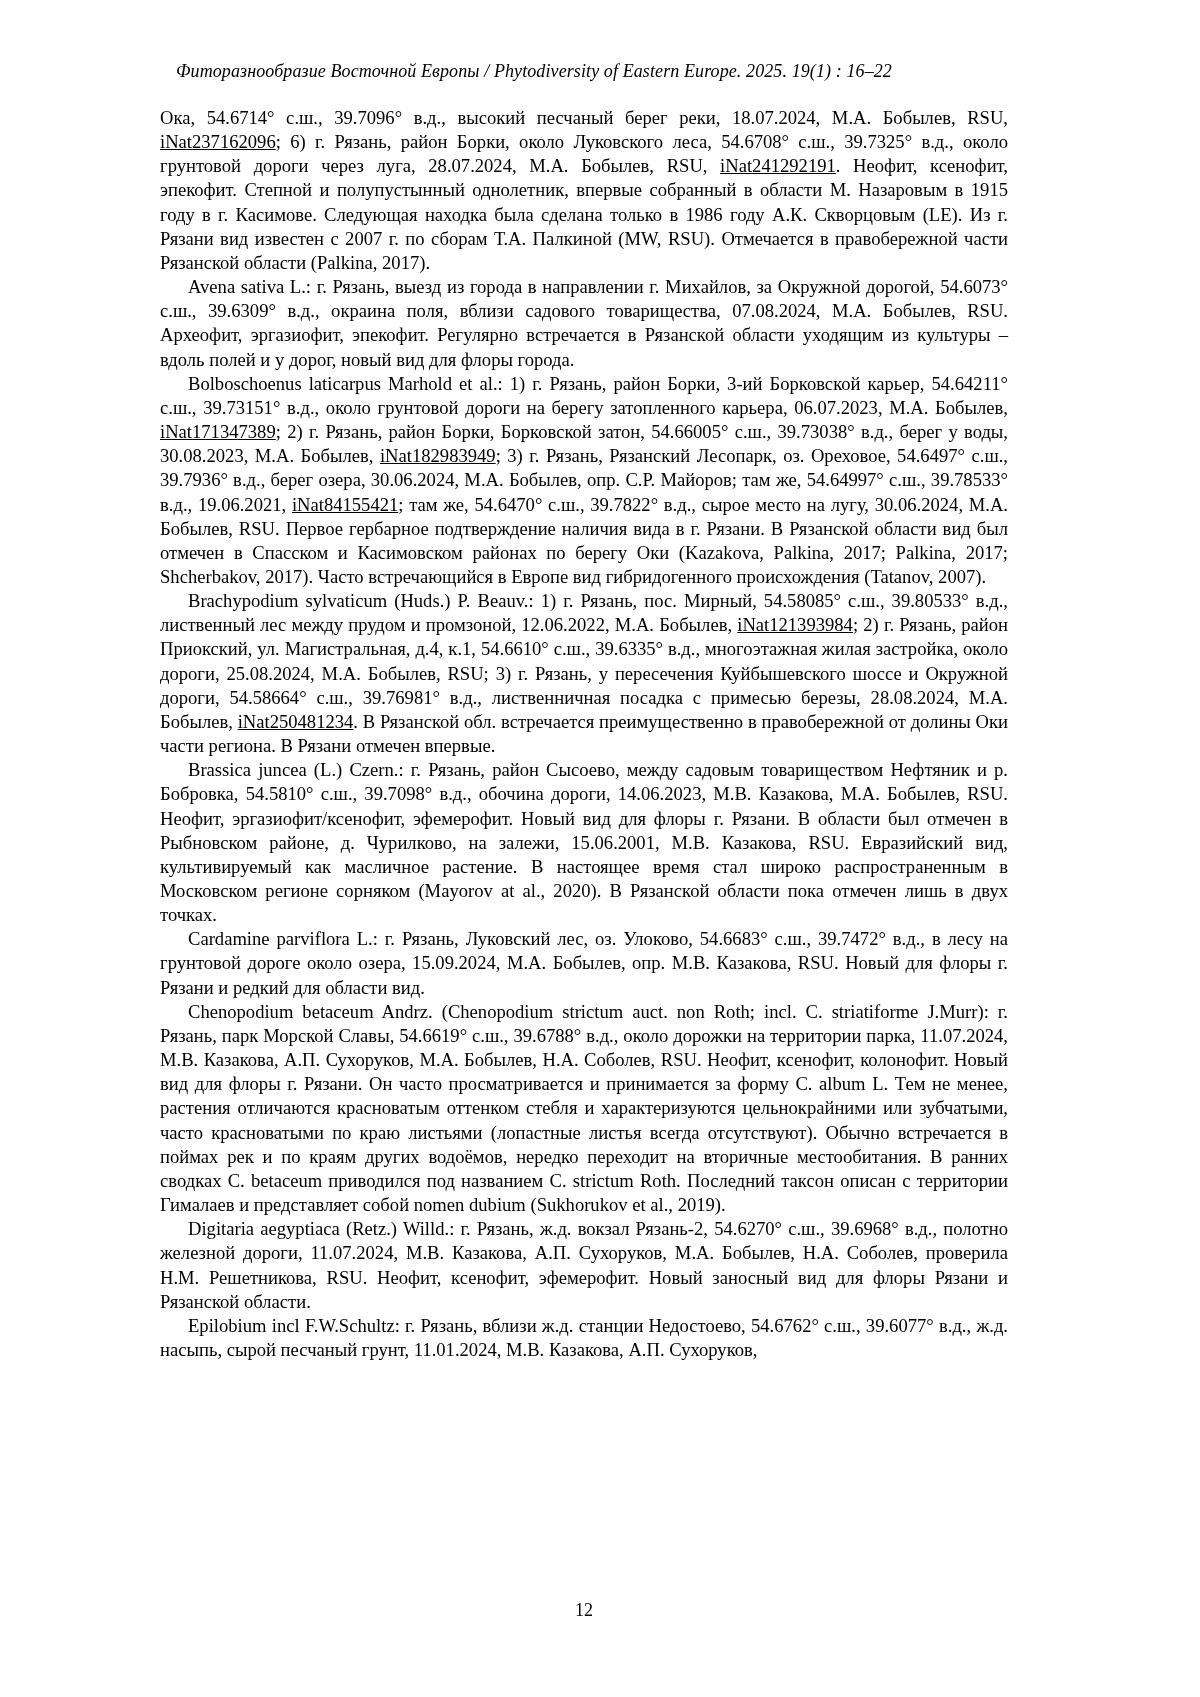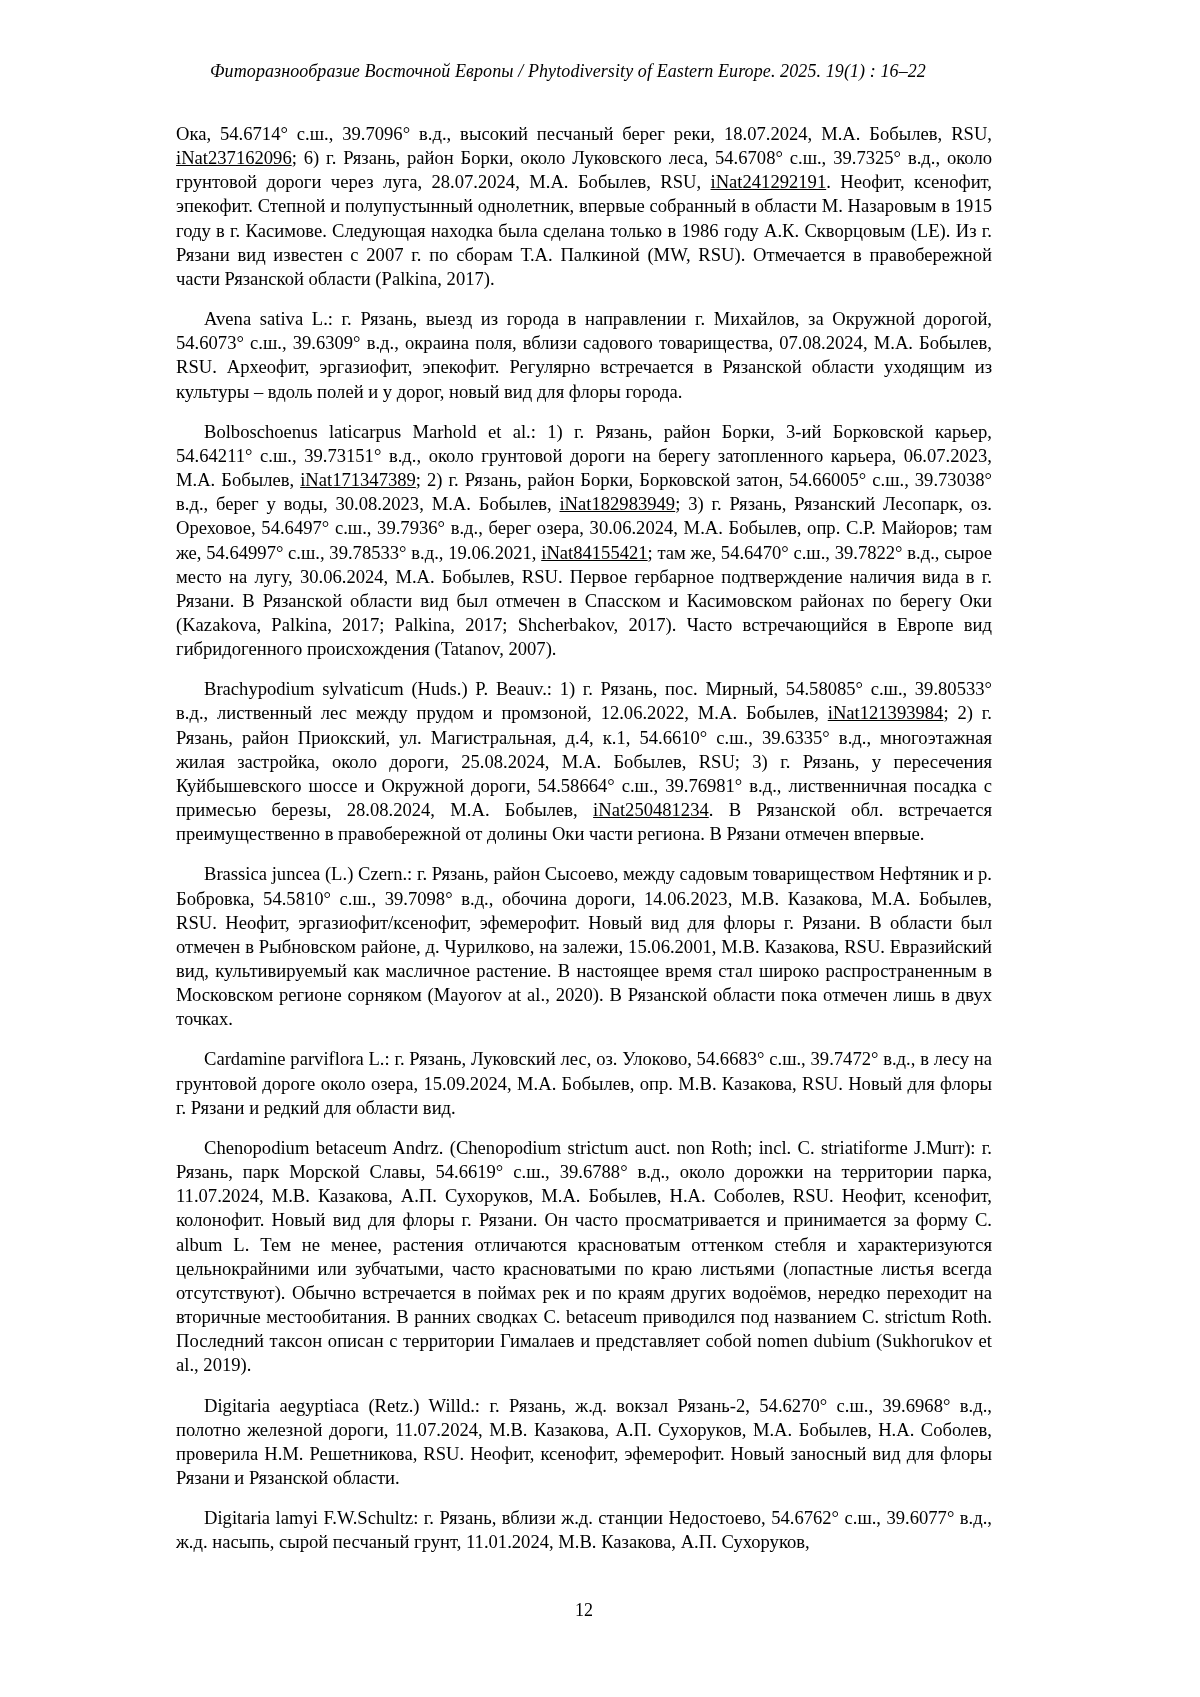--- a/index.html
+++ b/index.html
@@ -8,38 +8,37 @@
     height: 1697px;
     background: #ffffff;
     color: #000000;
     font-family: "Liberation Serif", serif;
     position: relative;
     overflow: hidden;
   }
   .running-head {
     position: absolute;
     top: 61px;
-    left: 144px;
+    left: 176px;
     width: 848px;
-    text-align: center;
     font-style: italic;
     font-size: 18px;
     letter-spacing: 0.1px;
   }
   .article-body {
     position: absolute;
     top: 106px;
     left: 160px;
     width: 848px;
     font-size: 18.6px;
     line-height: 24.15px;
     text-align: justify;
     text-justify: inter-word;
   }
-  .article-body p { margin: 16px; padding: 0; }
+  .article-body p { margin: 0; padding: 0; }
   .article-body p.indent { text-indent: 28px; }
   .run-italic { }
   .run-link { text-decoration: underline; color: #000000; }
   .page-number {
     position: absolute;
     top: 1600px;
     left: 160px;
     width: 848px;
     text-align: center;
     font-size: 18px;
@@ -52,16 +51,16 @@
 
 <div class="article-body" id="article-body">
     <p><span>Ока, 54.6714° с.ш., 39.7096° в.д., высокий песчаный берег реки, 18.07.2024, М.А. Бобылев, RSU, </span><span class="run-link">iNat237162096</span><span>; 6) г. Рязань, район Борки, около Луковского леса, 54.6708° с.ш., 39.7325° в.д., около грунтовой дороги через луга, 28.07.2024, М.А. Бобылев, RSU, </span><span class="run-link">iNat241292191</span><span>. Неофит, ксенофит, эпекофит. Степной и полупустынный однолетник, впервые собранный в области М. Назаровым в 1915 году в г. Касимове. Следующая находка была сделана только в 1986 году А.К. Скворцовым (LE). Из г. Рязани вид известен с 2007 г. по сборам Т.А. Палкиной (MW, RSU). Отмечается в правобережной части Рязанской области (Palkina, 2017).</span></p>
     <p class="indent"><span class="run-italic">Avena sativa</span><span> L.: г. Рязань, выезд из города в направлении г. Михайлов, за Окружной дорогой, 54.6073° с.ш., 39.6309° в.д., окраина поля, вблизи садового товарищества, 07.08.2024, М.А. Бобылев, RSU. Археофит, эргазиофит, эпекофит. Регулярно встречается в Рязанской области уходящим из культуры – вдоль полей и у дорог, новый вид для флоры города.</span></p>
     <p class="indent"><span class="run-italic">Bolboschoenus laticarpus</span><span> Marhold et al.: 1) г. Рязань, район Борки, 3-ий Борковской карьер, 54.64211° с.ш., 39.73151° в.д., около грунтовой дороги на берегу затопленного карьера, 06.07.2023, М.А. Бобылев, </span><span class="run-link">iNat171347389</span><span>; 2) г. Рязань, район Борки, Борковской затон, 54.66005° с.ш., 39.73038° в.д., берег у воды, 30.08.2023, М.А. Бобылев, </span><span class="run-link">iNat182983949</span><span>; 3) г. Рязань, Рязанский Лесопарк, оз. Ореховое, 54.6497° с.ш., 39.7936° в.д., берег озера, 30.06.2024, М.А. Бобылев, опр. С.Р. Майоров; там же, 54.64997° с.ш., 39.78533° в.д., 19.06.2021, </span><span class="run-link">iNat84155421</span><span>; там же, 54.6470° с.ш., 39.7822° в.д., сырое место на лугу, 30.06.2024, М.А. Бобылев, RSU. Первое гербарное подтверждение наличия вида в г. Рязани. В Рязанской области вид был отмечен в Спасском и Касимовском районах по берегу Оки (Kazakova, Palkina, 2017; Palkina, 2017; Shcherbakov, 2017). Часто встречающийся в Европе вид гибридогенного происхождения (Tatanov, 2007).</span></p>
     <p class="indent"><span class="run-italic">Brachypodium sylvaticum</span><span> (Huds.) P. Beauv.: 1) г. Рязань, пос. Мирный, 54.58085° с.ш., 39.80533° в.д., лиственный лес между прудом и промзоной, 12.06.2022, М.А. Бобылев, </span><span class="run-link">iNat121393984</span><span>; 2) г. Рязань, район Приокский, ул. Магистральная, д.4, к.1, 54.6610° с.ш., 39.6335° в.д., многоэтажная жилая застройка, около дороги, 25.08.2024, М.А. Бобылев, RSU; 3) г. Рязань, у пересечения Куйбышевского шоссе и Окружной дороги, 54.58664° с.ш., 39.76981° в.д., лиственничная посадка с примесью березы, 28.08.2024, М.А. Бобылев, </span><span class="run-link">iNat250481234</span><span>. В Рязанской обл. встречается преимущественно в правобережной от долины Оки части региона. В Рязани отмечен впервые.</span></p>
     <p class="indent"><span class="run-italic">Brassica juncea</span><span> (L.) Czern.: г. Рязань, район Сысоево, между садовым товариществом Нефтяник и р. Бобровка, 54.5810° с.ш., 39.7098° в.д., обочина дороги, 14.06.2023, М.В. Казакова, М.А. Бобылев, RSU. Неофит, эргазиофит/ксенофит, эфемерофит. Новый вид для флоры г. Рязани. В области был отмечен в Рыбновском районе, д. Чурилково, на залежи, 15.06.2001, М.В. Казакова, RSU. Евразийский вид, культивируемый как масличное растение. В настоящее время стал широко распространенным в Московском регионе сорняком (Mayorov at al., 2020). В Рязанской области пока отмечен лишь в двух точках.</span></p>
     <p class="indent"><span class="run-italic">Cardamine parviflora</span><span> L.: г. Рязань, Луковский лес, оз. Улоково, 54.6683° с.ш., 39.7472° в.д., в лесу на грунтовой дороге около озера, 15.09.2024, М.А. Бобылев, опр. М.В. Казакова, RSU. Новый для флоры г. Рязани и редкий для области вид.</span></p>
     <p class="indent"><span class="run-italic">Chenopodium betaceum</span><span> Andrz. (</span><span class="run-italic">Chenopodium strictum</span><span> auct. non Roth; incl. </span><span class="run-italic">C. striatiforme</span><span> J.Murr): г. Рязань, парк Морской Славы, 54.6619° с.ш., 39.6788° в.д., около дорожки на территории парка, 11.07.2024, М.В. Казакова, А.П. Сухоруков, М.А. Бобылев, Н.А. Соболев, RSU. Неофит, ксенофит, колонофит. Новый вид для флоры г. Рязани. Он часто просматривается и принимается за форму </span><span class="run-italic">C. album</span><span> L. Тем не менее, растения отличаются красноватым оттенком стебля и характеризуются цельнокрайними или зубчатыми, часто красноватыми по краю листьями (лопастные листья всегда отсутствуют). Обычно встречается в поймах рек и по краям других водоёмов, нередко переходит на вторичные местообитания. В ранних сводках </span><span class="run-italic">C. betaceum</span><span> приводился под названием </span><span class="run-italic">C. strictum</span><span> Roth. Последний таксон описан с территории Гималаев и представляет собой </span><span class="run-italic">nomen dubium</span><span> (Sukhorukov et al., 2019).</span></p>
     <p class="indent"><span class="run-italic">Digitaria aegyptiaca</span><span> (Retz.) Willd.: г. Рязань, ж.д. вокзал Рязань-2, 54.6270° с.ш., 39.6968° в.д., полотно железной дороги, 11.07.2024, М.В. Казакова, А.П. Сухоруков, М.А. Бобылев, Н.А. Соболев, проверила Н.М. Решетникова, RSU. Неофит, ксенофит, эфемерофит. Новый заносный вид для флоры Рязани и Рязанской области.</span></p>
-    <p class="indent"><span class="run-italic">Digitaria lamyi</span><span> F.W.Schultz: г. Рязань, вблизи ж.д. станции Недостоево, 54.6762° с.ш., 39.6077° в.д., ж.д. насыпь, сырой песчаный грунт, 11.01.2024, М.В. Казакова, А.П. Сухоруков,</span></p>
+    <p class="indent"><span class="run-italic">Epilobium incl</span><span> F.W.Schultz: г. Рязань, вблизи ж.д. станции Недостоево, 54.6762° с.ш., 39.6077° в.д., ж.д. насыпь, сырой песчаный грунт, 11.01.2024, М.В. Казакова, А.П. Сухоруков,</span></p>
   </div>
 
 <div class="page-number">12</div>
 
 </body></html>

